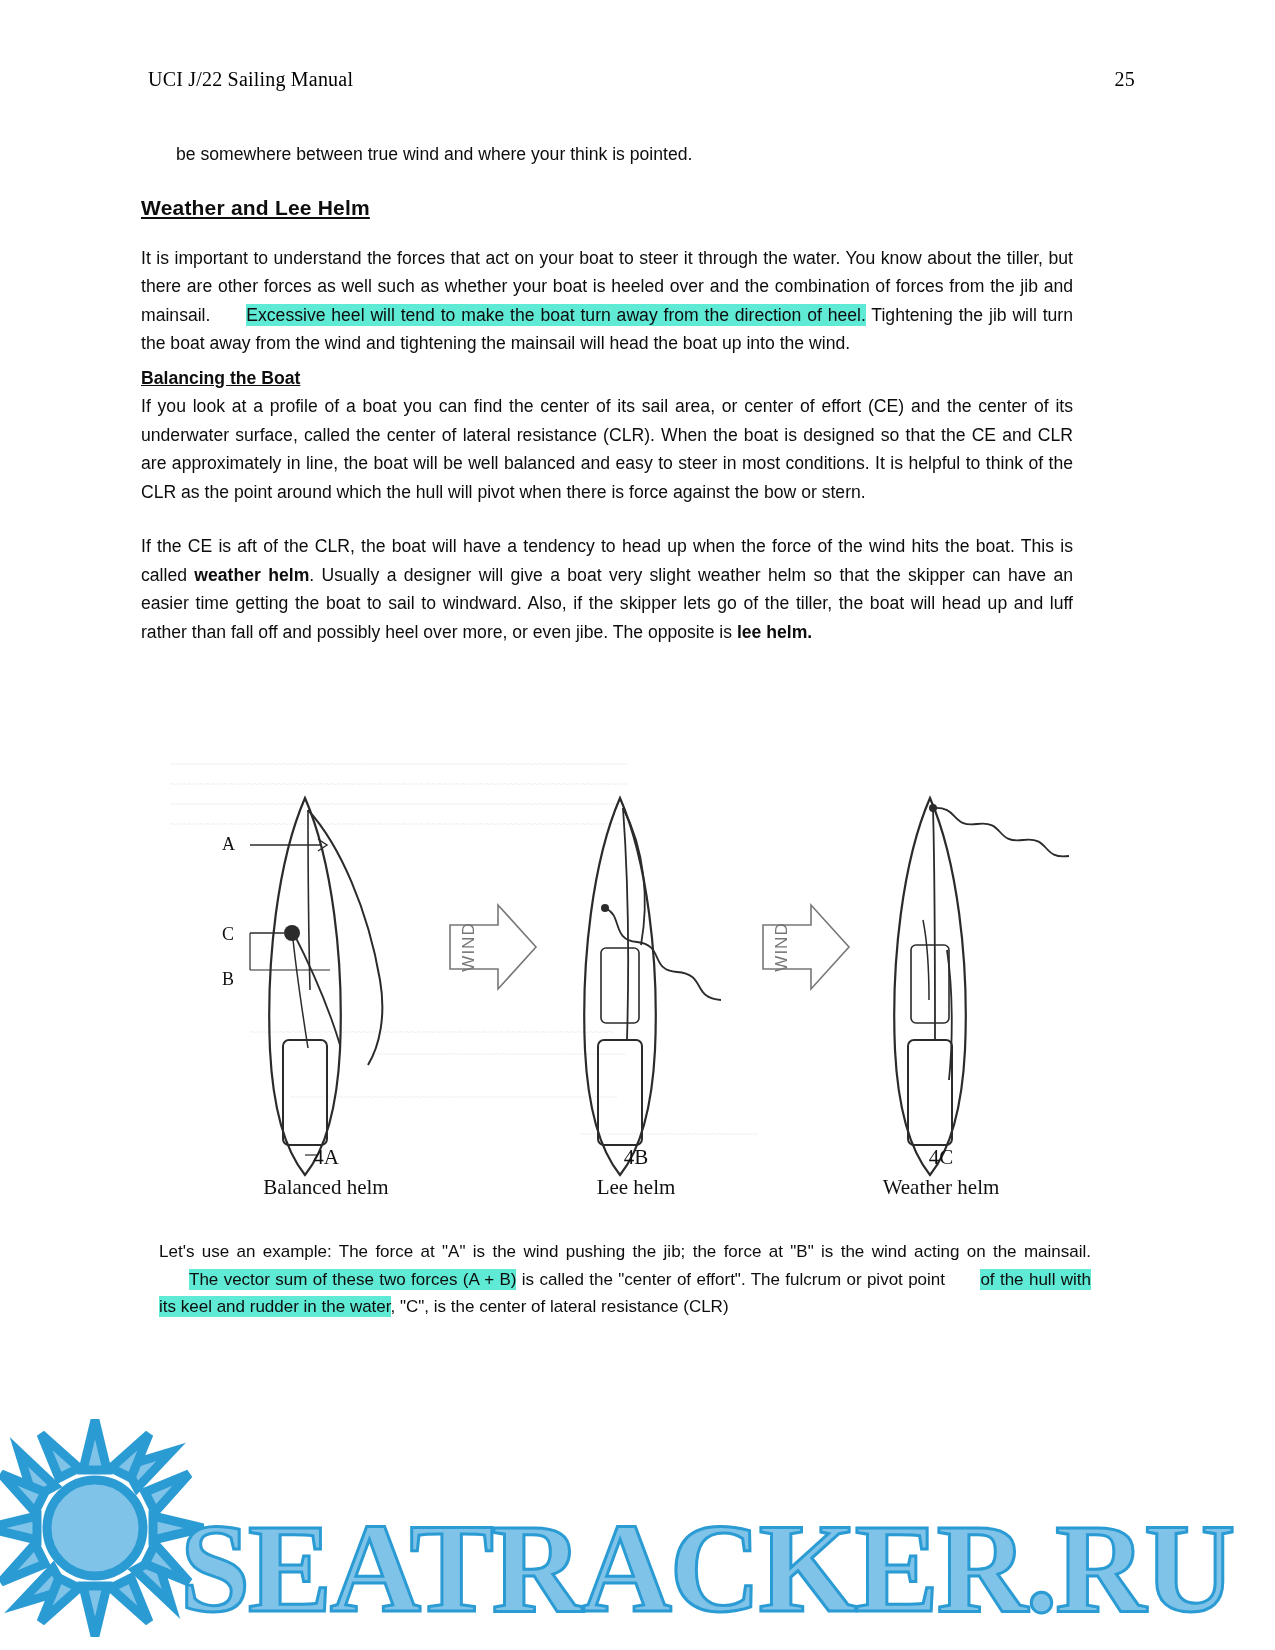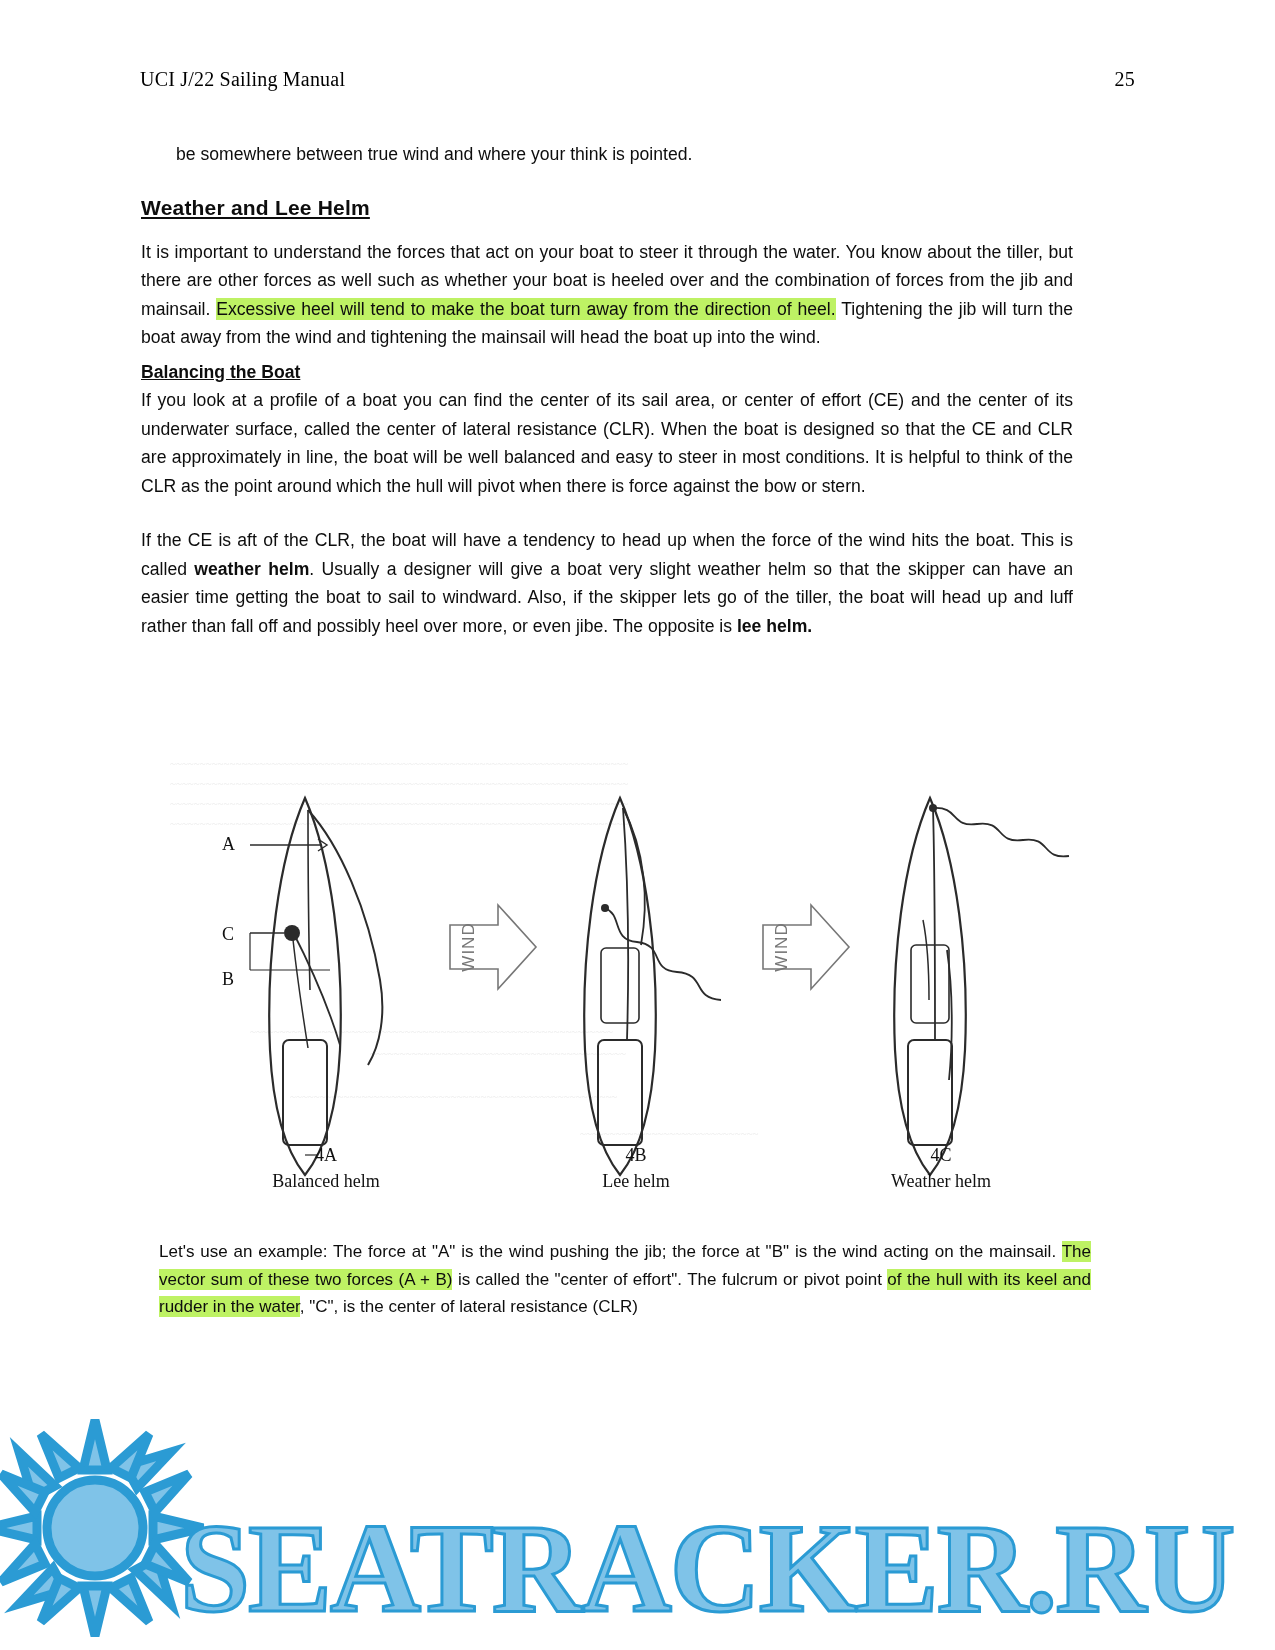--- a/index.html
+++ b/index.html
@@ -18,21 +18,21 @@
   .page {
     position: absolute;
     inset: 0;
     background: #ffffff;
   }
 
   
   .header {
     position: absolute;
     top: 68px;
-    left: 140px;
+    left: 148px;
     right: 140px;
     display: flex;
     justify-content: space-between;
     align-items: baseline;
     font-family: "Liberation Serif", serif;
     font-size: 20px;
     letter-spacing: 0.2px;
   }
   .header .title { font-weight: 400; }
   .header .pageno { font-weight: 400; }
@@ -52,56 +52,57 @@
 
   .lead-indent {
     margin-left: 35px;
     margin-bottom: 22px;
   }
 
   h2.section {
     font-size: 21px;
     font-weight: bold;
     text-decoration: underline;
-    margin: 0 0 13px 0;
+    margin: 0 0 19px 0;
     letter-spacing: 0.2px;
   }
   h3.subsection {
     font-size: 17.6px;
     font-weight: bold;
     text-decoration: underline;
     margin: 6px 0 0 0;
   }
   .para { margin-top: 0; margin-bottom: 0; }
   .gap { height: 26px; }
 
   .hl {
-    background: #bef264;
+    background: #5eead4;
     padding: 1px 0;
+    margin-left: 30px;
   }
   b, strong { font-weight: bold; }
 
   
   .figure {
     position: absolute;
     top: 745px;
     left: 150px;
     width: 920px;
     height: 470px;
   }
   .figure svg { display: block; }
 
   .fig-captions {
     position: absolute;
     top: 1145px;
     left: 141px;
     width: 932px;
     height: 70px;
     font-family: "Liberation Serif", serif;
-    font-size: 18px;
+    font-size: 21px;
     color: #111;
   }
   .cap {
     position: absolute;
     text-align: center;
     width: 260px;
   }
   .cap .num { display: block; }
   .cap .lbl { display: block; margin-top: 5px; }
   .cap1 { left: 55px; }

